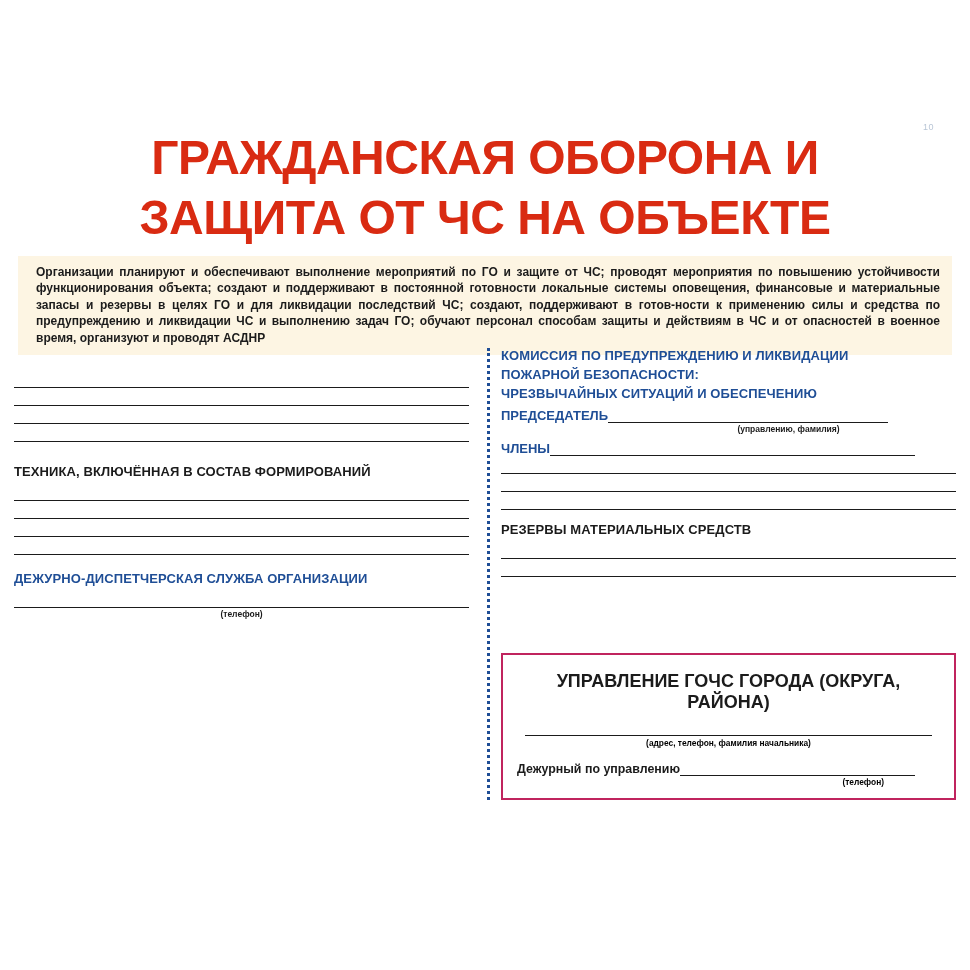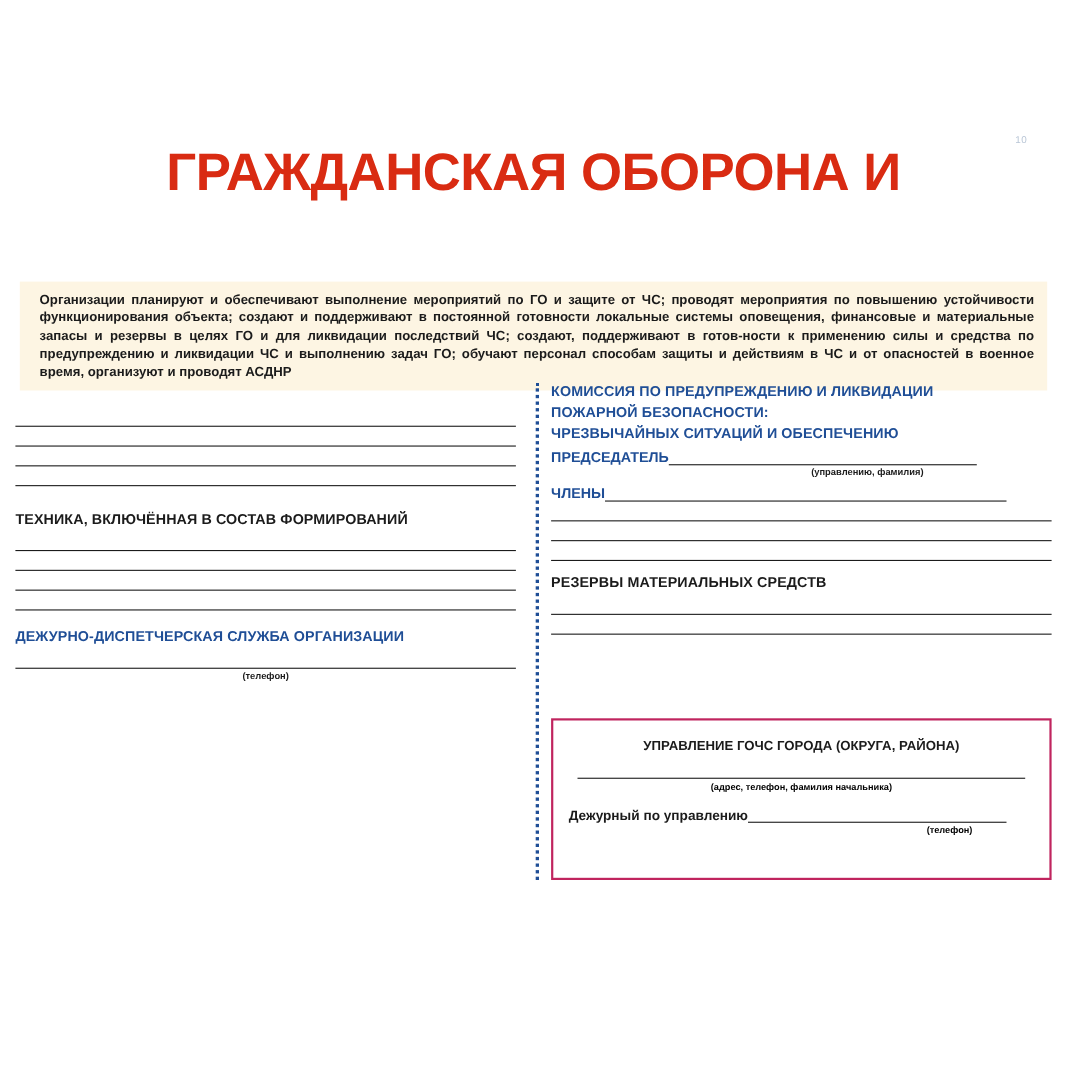--- a/index.html
+++ b/index.html
@@ -130,21 +130,21 @@
     position: absolute;
     left: 487px;
     top: 305px;
     width: 455px;
     height: 147px;
     border: 2px solid #c0245e;
     box-sizing: border-box;
     padding: 14px 14px 0 14px;
   }
   .mgmt-title {
-    font-size: 12px;
+    font-size: 18px;
     font-weight: bold;
     color: #1b1b1b;
     text-align: center;
     margin: 2px 0 10px 0;
   }
   .mgmt-rule {
     border-bottom: 1.3px solid #1b1b1b;
     height: 12px;
     margin: 0 8px;
   }
@@ -191,20 +191,21 @@
 </style>
 </head>
 <body>
 
 <div id="slide">
 
   <div class="page-number">10</div>
 
   <div class="title-block">
     <div class="title-line">ГРАЖДАНСКАЯ ОБОРОНА И</div>
+    <div class="title-line">ЗАЩИТА ОТ ЧС НА ОБЪЕКТЕ</div>
   </div>
 
   <div class="intro">
     <p>Организации планируют и обеспечивают выполнение мероприятий по ГО и защите от ЧС; проводят мероприятия по повышению устойчивости функционирования объекта; создают и поддерживают в постоянной готовности локальные системы оповещения, финансовые и материальные запасы и резервы в целях ГО и для ликвидации последствий ЧС; создают, поддерживают в готов-ности к применению силы и средства по предупреждению и ликвидации ЧС и выполнению задач ГО; обучают персонал способам защиты и действиям в ЧС и от опасностей в военное время, организуют и проводят АСДНР</p>
   </div>
 
   <div class="columns">
 
     <div class="divider"></div>
 

